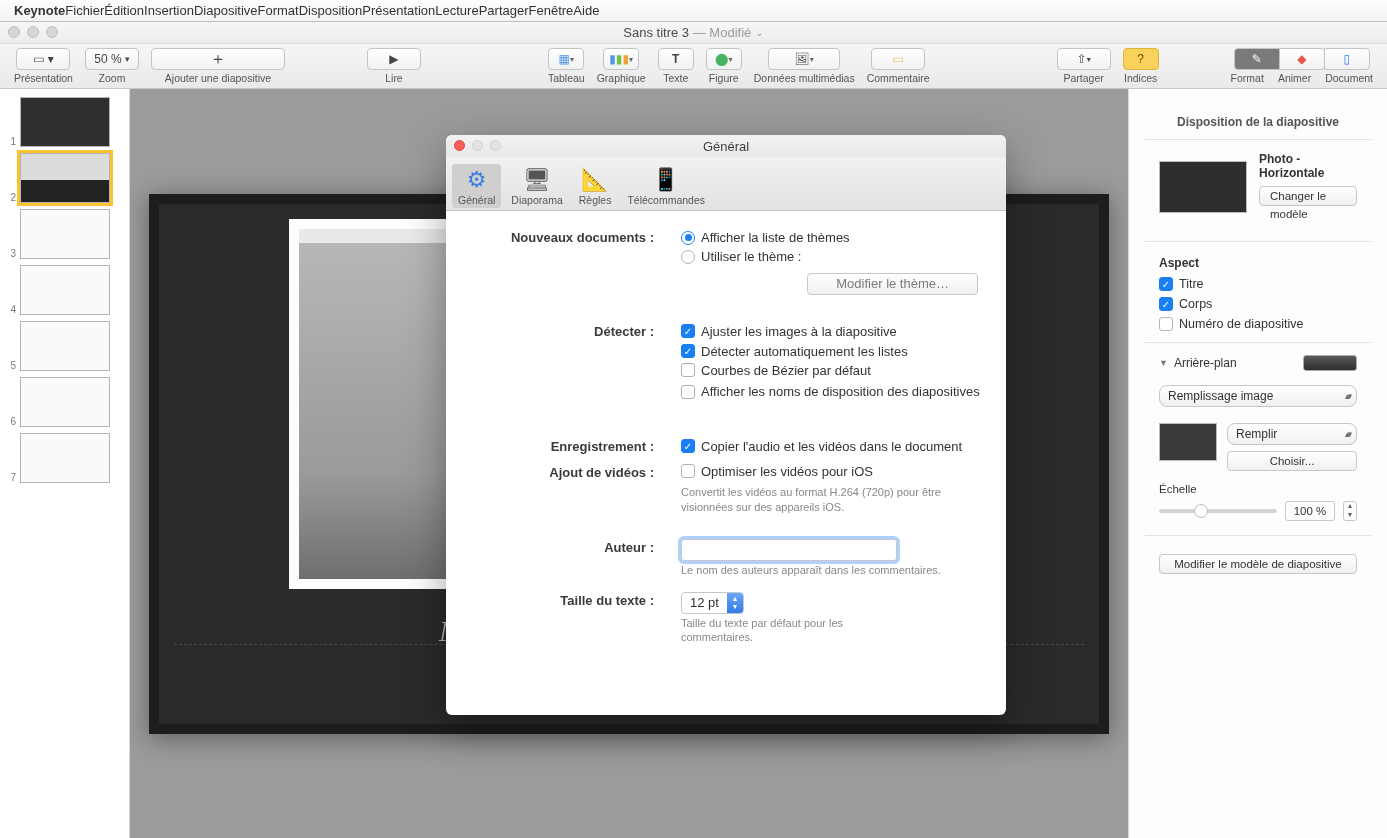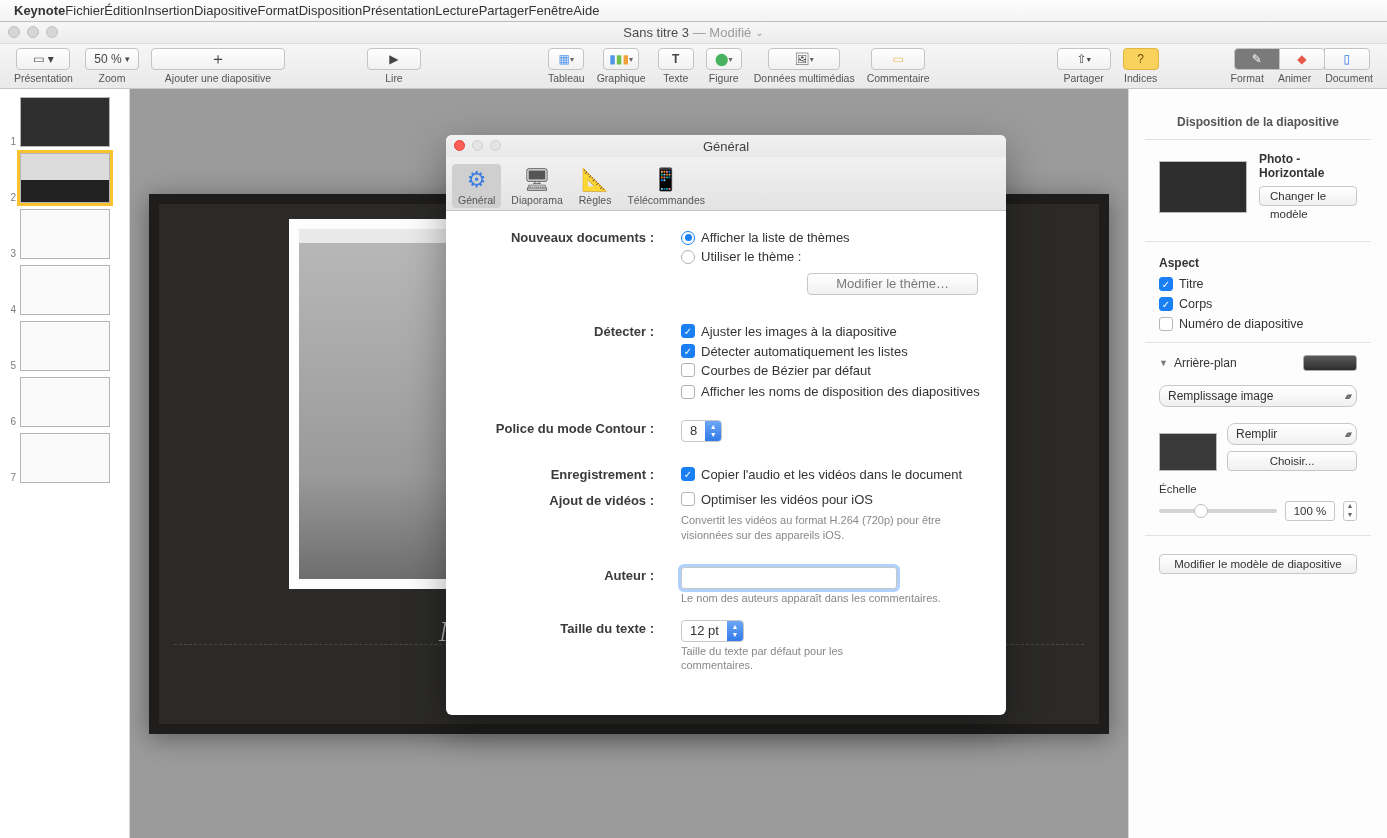--- a/index.html
+++ b/index.html
@@ -59,21 +59,21 @@
 .insp-section-title { font-size: 12px; font-weight: 600; padding: 6px 14px 4px; }
 .chk-row { display: flex; align-items: center; gap: 6px; padding: 3px 14px; font-size: 12.5px; }
 .chk { width: 14px; height: 14px; border: 1px solid #b6b6b6; border-radius: 3px; background: #fff; display: inline-flex; align-items: center; justify-content: center; color: #fff; font-size: 10px; }
 .chk.on { background: #1a7ff2; border-color: #1a7ff2; }
 .divider { border-top: 1px solid #e3e3e3; margin: 8px 0; }
 .disclose-row { display: flex; align-items: center; padding: 4px 14px; gap: 6px; }
 .disclose-row .tri { font-size: 9px; color: #7a7a7a; }
 .disclose-row .sw { margin-left: auto; width: 54px; height: 16px; background: linear-gradient(#5a5a5a,#2d2d2d); border: 1px solid #aaa; border-radius: 3px; }
 .mac-select { display: flex; align-items: center; justify-content: space-between; height: 22px; background: linear-gradient(#ffffff,#f0f0f0); border: 1px solid #c7c7c7; border-radius: 8px; padding: 0 6px 0 8px; font-size: 12px; }
 .mac-select .ar { font-size: 9px; color: #666; letter-spacing: -2px; }
-.fill-row { display: flex; align-items: flex-end; gap: 10px; padding: 6px 14px; }
+.fill-row { display: flex; align-items: flex-start; gap: 10px; padding: 6px 14px; }
 .fill-row .fp { width: 58px; height: 38px; background: #3a3a3a; border: 1px solid #bbb; }
 .fill-row .fc { flex: 1; display: flex; flex-direction: column; gap: 6px; }
 .scale-row { padding: 6px 14px; }
 .scale-label { font-size: 11.5px; }
 .slider-row { display: flex; align-items: center; gap: 8px; margin-top: 6px; }
 .slider { flex: 1; height: 4px; background: #d4d4d4; border-radius: 2px; position: relative; }
 .slider .knob { position: absolute; top: -5px; left: 30%; width: 14px; height: 14px; background: #fff; border: 1px solid #bcbcbc; border-radius: 50%; }
 .scale-val { width: 50px; height: 20px; border: 1px solid #c7c7c7; border-radius: 3px; text-align: center; font-size: 11.5px; line-height: 18px; }
 .step { width: 14px; height: 20px; border: 1px solid #c7c7c7; border-radius: 3px; display: flex; flex-direction: column; font-size: 7px; color: #666; }
 .step span { flex: 1; text-align: center; }
@@ -383,29 +383,20 @@
               <span>Courbes de Bézier par défaut</span>
             </label></div>
         <div class="line"><label class="cbox">
               <span class="sq"></span>
               <span>Afficher les noms de disposition des diapositives</span>
             </label></div>
       </div>
     </div>
     <div style="height:8px"></div>
 
-    <div class="dlg-row">
-      <div class="dlg-label">Police du mode Contour :</div>
-      <div class="dlg-field">
-        <span class="num-select">
-            <span class="nv">8</span>
-            <span class="ars">▲<br>▼</span>
-          </span>
-      </div>
-    </div>
     <div class="section-gap"></div>
 
     <div class="dlg-row">
       <div class="dlg-label">Enregistrement :</div>
       <div class="dlg-field">
         <div class="line"><label class="cbox on">
               <span class="sq">✓</span>
               <span>Copier l'audio et les vidéos dans le document</span>
             </label></div>
       </div>

